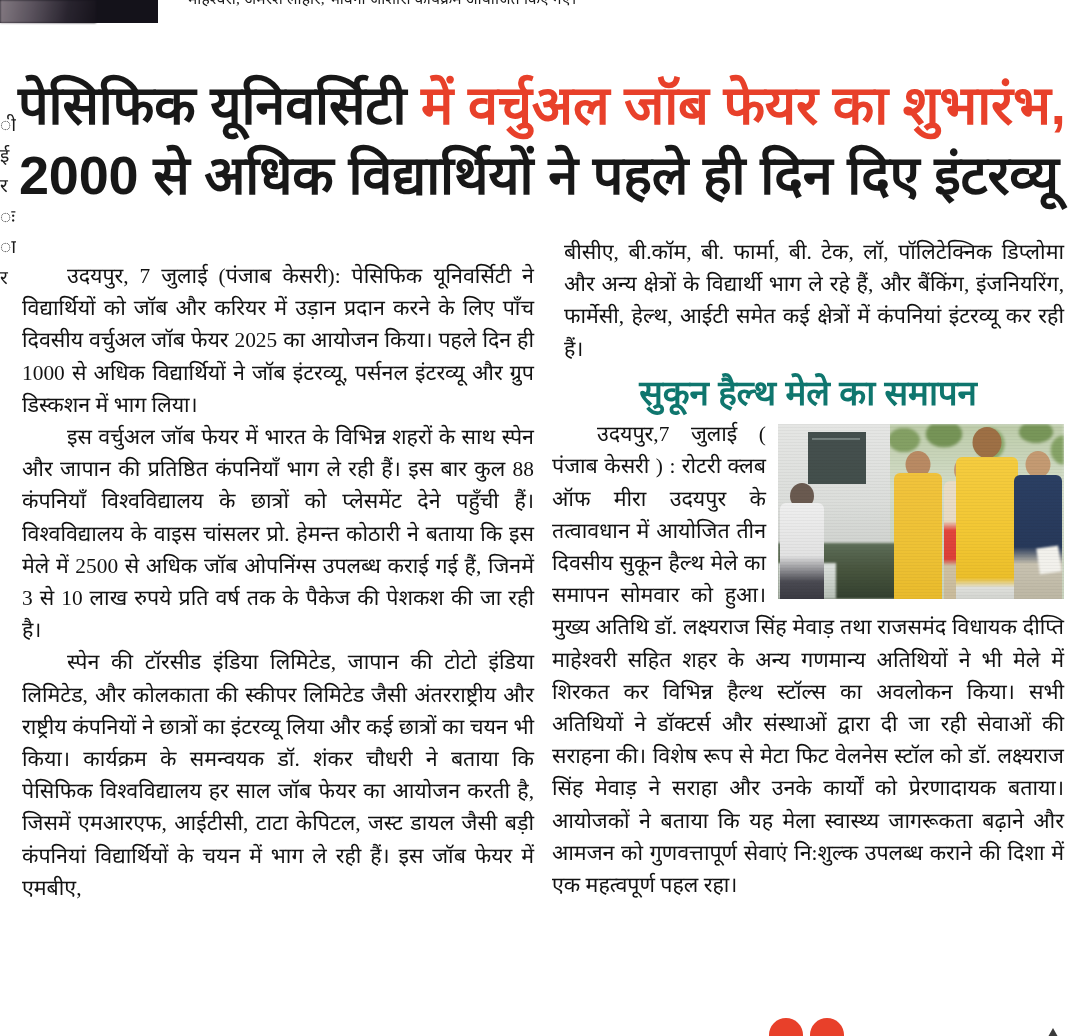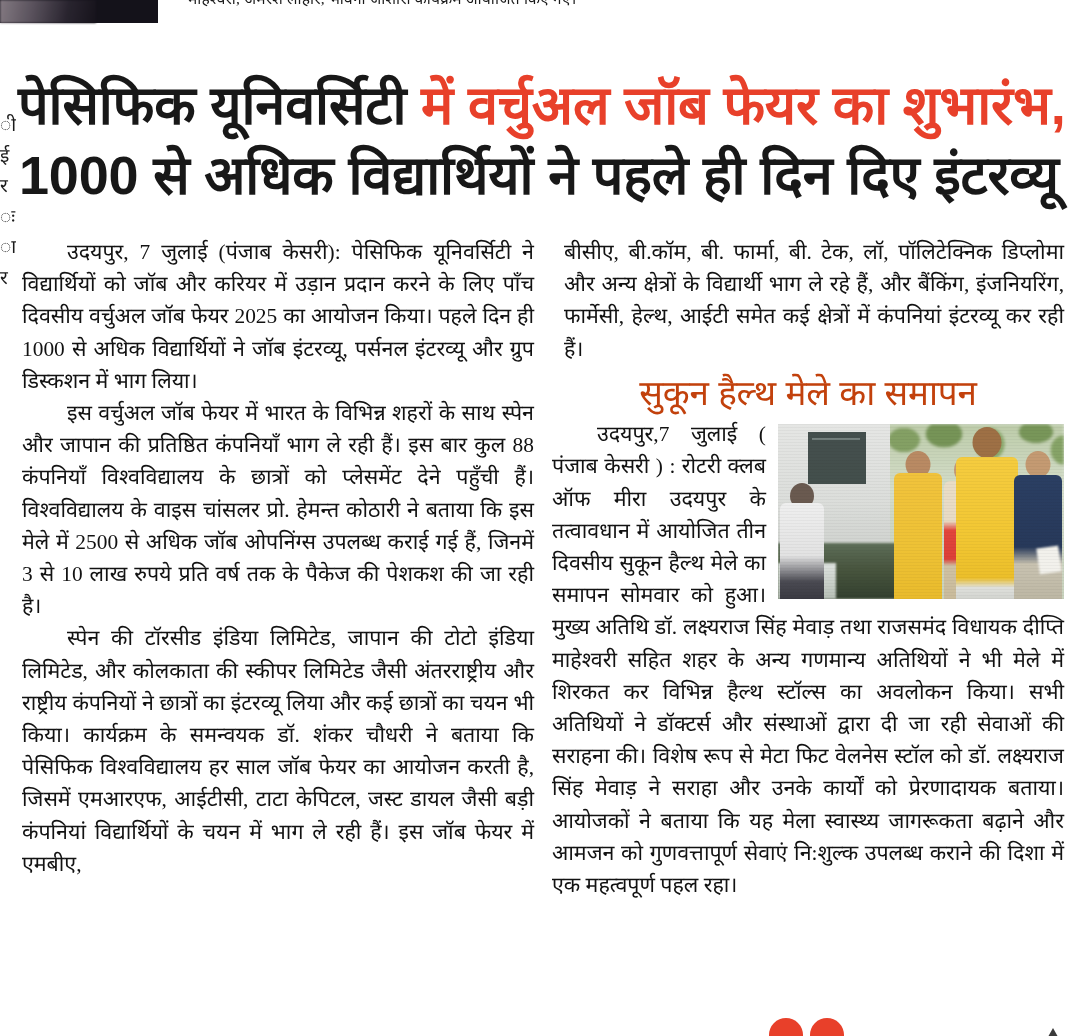--- a/index.html
+++ b/index.html
@@ -98,38 +98,38 @@
   .col {
     position: absolute;
     top: 236px;
     font-size: 21.4px;
     line-height: 32.2px;
     text-align: justify;
     text-justify: inter-word;
     color: #121212;
     font-family: "Liberation Serif", "DejaVu Serif", serif;
   }
-  .col-left  { left: 22px;  width: 512px; }
+  .col-left  { left: 22px;  width: 512px; margin-top: 24px; }
   .col-right { left: 552px; width: 512px; }
 
   .col p {
     margin: 0;
     text-indent: 2.1em;
   }
   .col p.noindent { text-indent: 0; margin-left: 12px; }
 
   
   .subhead {
     margin: 6px 0 4px 0;
     text-align: center;
     font-size: 35px;
-    font-weight: normal;
+    font-weight: bold;
     line-height: 1.24;
     letter-spacing: -0.2px;
-    color: #c2410c;
+    color: #0f766e;
     font-family: "Liberation Sans", "DejaVu Sans", sans-serif;
     text-indent: 0 !important;
   }
 
   
   .photo {
     float: right;
     width: 286px;
     height: 175px;
     margin: 6px 0 4px 12px;
@@ -319,21 +319,21 @@
     <span></span>
     <span></span>
     <span>ा</span>
     <span></span>
     <span></span>
     <span>र</span>
   </div>
 
   <h1 class="headline">
     <span class="hl-line"><span>पेसिफिक यूनिवर्सिटी </span><span class="accent">में वर्चुअल जॉब फेयर का शुभारंभ,</span></span>
-    <span class="hl-line">1000 से अधिक विद्यार्थियों ने पहले ही दिन दिए इंटरव्यू</span>
+    <span class="hl-line">2000 से अधिक विद्यार्थियों ने पहले ही दिन दिए इंटरव्यू</span>
   </h1>
 
   <div class="col col-left">
     <p>उदयपुर, 7 जुलाई (पंजाब केसरी): पेसिफिक यूनिवर्सिटी ने विद्यार्थियों को जॉब और करियर में उड़ान प्रदान करने के लिए पाँच दिवसीय वर्चुअल जॉब फेयर 2025 का आयोजन किया। पहले दिन ही 1000 से अधिक विद्यार्थियों ने जॉब इंटरव्यू, पर्सनल इंटरव्यू और ग्रुप डिस्कशन में भाग लिया।</p>
     <p>इस वर्चुअल जॉब फेयर में भारत के विभिन्न शहरों के साथ स्पेन और जापान की प्रतिष्ठित कंपनियाँ भाग ले रही हैं। इस बार कुल 88 कंपनियाँ विश्वविद्यालय के छात्रों को प्लेसमेंट देने पहुँची हैं। विश्वविद्यालय के वाइस चांसलर प्रो. हेमन्त कोठारी ने बताया कि इस मेले में 2500 से अधिक जॉब ओपनिंग्स उपलब्ध कराई गई हैं, जिनमें 3 से 10 लाख रुपये प्रति वर्ष तक के पैकेज की पेशकश की जा रही है।</p>
     <p>स्पेन की टॉरसीड इंडिया लिमिटेड, जापान की टोटो इंडिया लिमिटेड, और कोलकाता की स्कीपर लिमिटेड जैसी अंतरराष्ट्रीय और राष्ट्रीय कंपनियों ने छात्रों का इंटरव्यू लिया और कई छात्रों का चयन भी किया। कार्यक्रम के समन्वयक डॉ. शंकर चौधरी ने बताया कि पेसिफिक विश्वविद्यालय हर साल जॉब फेयर का आयोजन करती है, जिसमें एमआरएफ, आईटीसी, टाटा केपिटल, जस्ट डायल जैसी बड़ी कंपनियां विद्यार्थियों के चयन में भाग ले रही हैं। इस जॉब फेयर में एमबीए,</p>
   </div>
 
   <div class="col col-right">
     <p class="noindent">बीसीए, बी.कॉम, बी. फार्मा, बी. टेक, लॉ, पॉलिटेक्निक डिप्लोमा और अन्य क्षेत्रों के विद्यार्थी भाग ले रहे हैं, और बैंकिंग, इंजनियरिंग, फार्मेसी, हेल्थ, आईटी समेत कई क्षेत्रों में कंपनियां इंटरव्यू कर रही हैं।</p>

